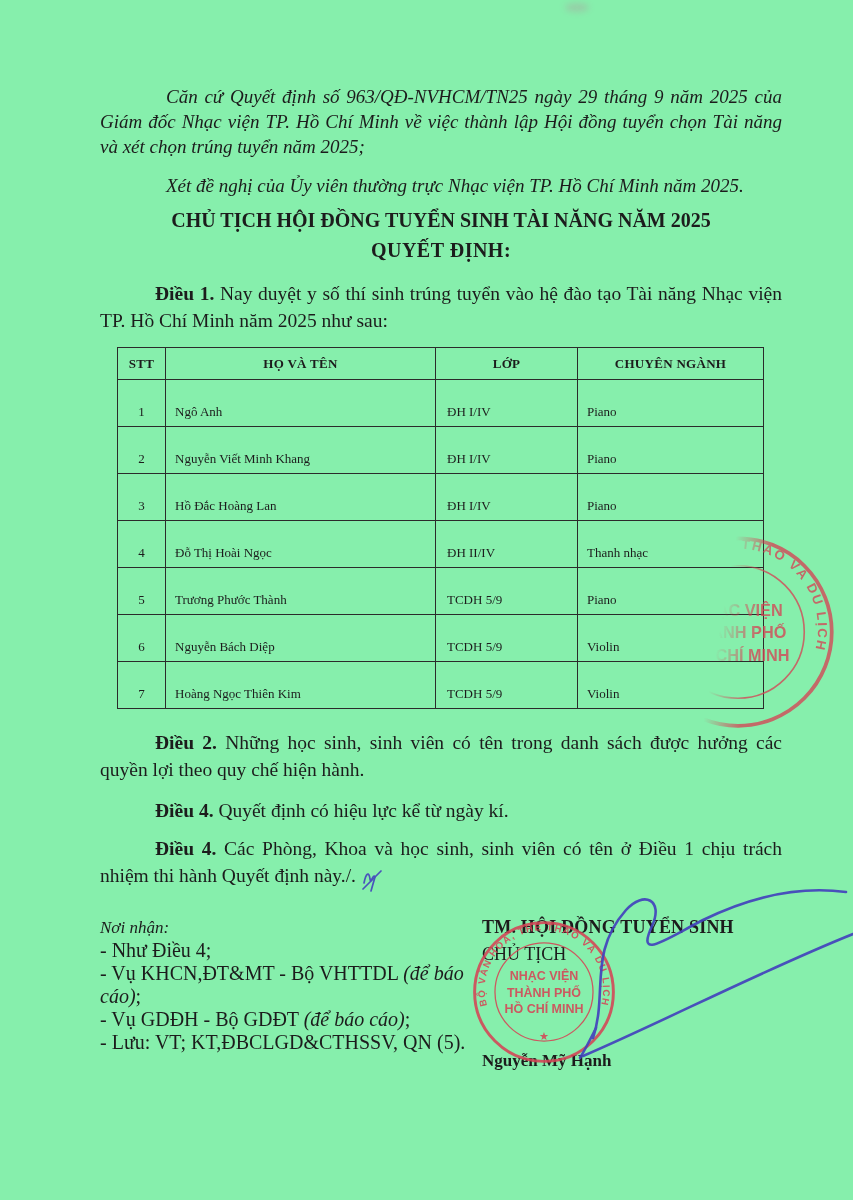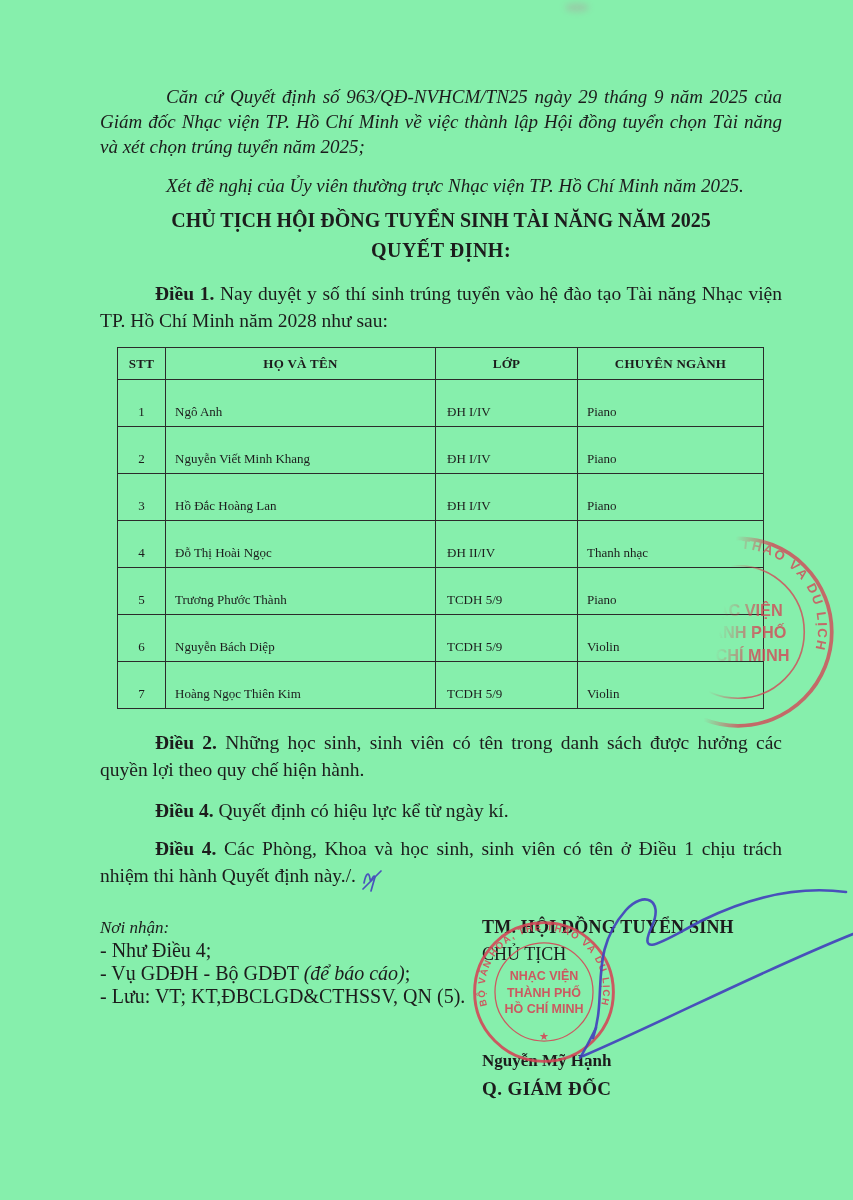--- a/index.html
+++ b/index.html
@@ -90,21 +90,21 @@
   <div class="doc">
 
     <div class="preamble">
       <p class="p1">Căn cứ Quyết định số 963/QĐ-NVHCM/TN25 ngày 29 tháng 9 năm 2025 của Giám đốc Nhạc viện TP. Hồ Chí Minh về việc thành lập Hội đồng tuyển chọn Tài năng và xét chọn trúng tuyển năm 2025;</p>
       <p class="p3">Xét đề nghị của Ủy viên thường trực Nhạc viện TP. Hồ Chí Minh năm 2025.</p>
     </div>
 
     <p class="h-center h1">CHỦ TỊCH HỘI ĐỒNG TUYỂN SINH TÀI NĂNG NĂM 2025</p>
     <p class="h-center h2">QUYẾT ĐỊNH:</p>
 
-    <p class="article a1"><b>Điều 1.</b> <span>Nay duyệt y số thí sinh trúng tuyển vào hệ đào tạo Tài năng Nhạc viện TP. Hồ Chí Minh năm 2028 như sau:</span></p>
+    <p class="article a1"><b>Điều 1.</b> <span>Nay duyệt y số thí sinh trúng tuyển vào hệ đào tạo Tài năng Nhạc viện TP. Hồ Chí Minh năm 2025 như sau:</span></p>
 
     <table class="results">
       <colgroup>
         <col style="width:48px">
           <col style="width:270px">
           <col style="width:142px">
           <col style="width:186px">
       </colgroup>
       <thead>
         <tr>
@@ -168,29 +168,29 @@
           <g fill="none" stroke="var(--signature_blue)" stroke-width="1.7" stroke-linecap="round" opacity="0.9">
             <path d="M 4 19 C 6 9, 9 7, 10 15 C 11 21, 13 9, 15 13 L 11 27"></path>
             <path d="M 3 25 L 21 7"></path>
           </g>
         </svg></p>
 
     <div class="bottom">
       <div class="recipients">
         <p class="rhead">Nơi nhận:</p>
         <p class="rline"><span>- Như Điều 4;</span><i></i><span></span></p>
+        <p class="rline"><span>- Vụ KHCN,ĐT&amp;MT - Bộ VHTTDL </span><i>(để báo cáo)</i><span>;</span></p>
         <p class="rline"><span>- Vụ GDĐH - Bộ GDĐT </span><i>(để báo cáo)</i><span>;</span></p>
         <p class="rline"><span>- Lưu: VT; KT,ĐBCLGD&amp;CTHSSV, QN (5).</span><i></i><span></span></p>
       </div>
       <div class="signoff">
         <p class="s1">TM. HỘI ĐỒNG TUYỂN SINH</p>
         <p class="s2">CHỦ TỊCH</p>
         <div class="spacer"></div>
         <p class="name">Nguyễn Mỹ Hạnh</p>
-        <p class="title">Q. GIÁM ĐỐC</p>
       </div>
     </div>
   </div>
 
   <svg class="stamp-svg stamp-main" width="148" height="148" viewBox="0 0 160 160">
     <circle cx="80" cy="80" r="75" fill="none" stroke="var(--stamp_red)" stroke-width="3.2"></circle>
     <circle cx="80" cy="80" r="53" fill="none" stroke="var(--stamp_red)" stroke-width="1.4"></circle>
     <path id="arc1" d="M 21 102 A 64 64 0 1 1 139 102" fill="none"></path>
     <text font-size="10.5" font-weight="bold" letter-spacing="1.5">
       <textPath href="#arc1" startOffset="50%" text-anchor="middle">BỘ VĂN HÓA, THỂ THAO VÀ DU LỊCH</textPath>

